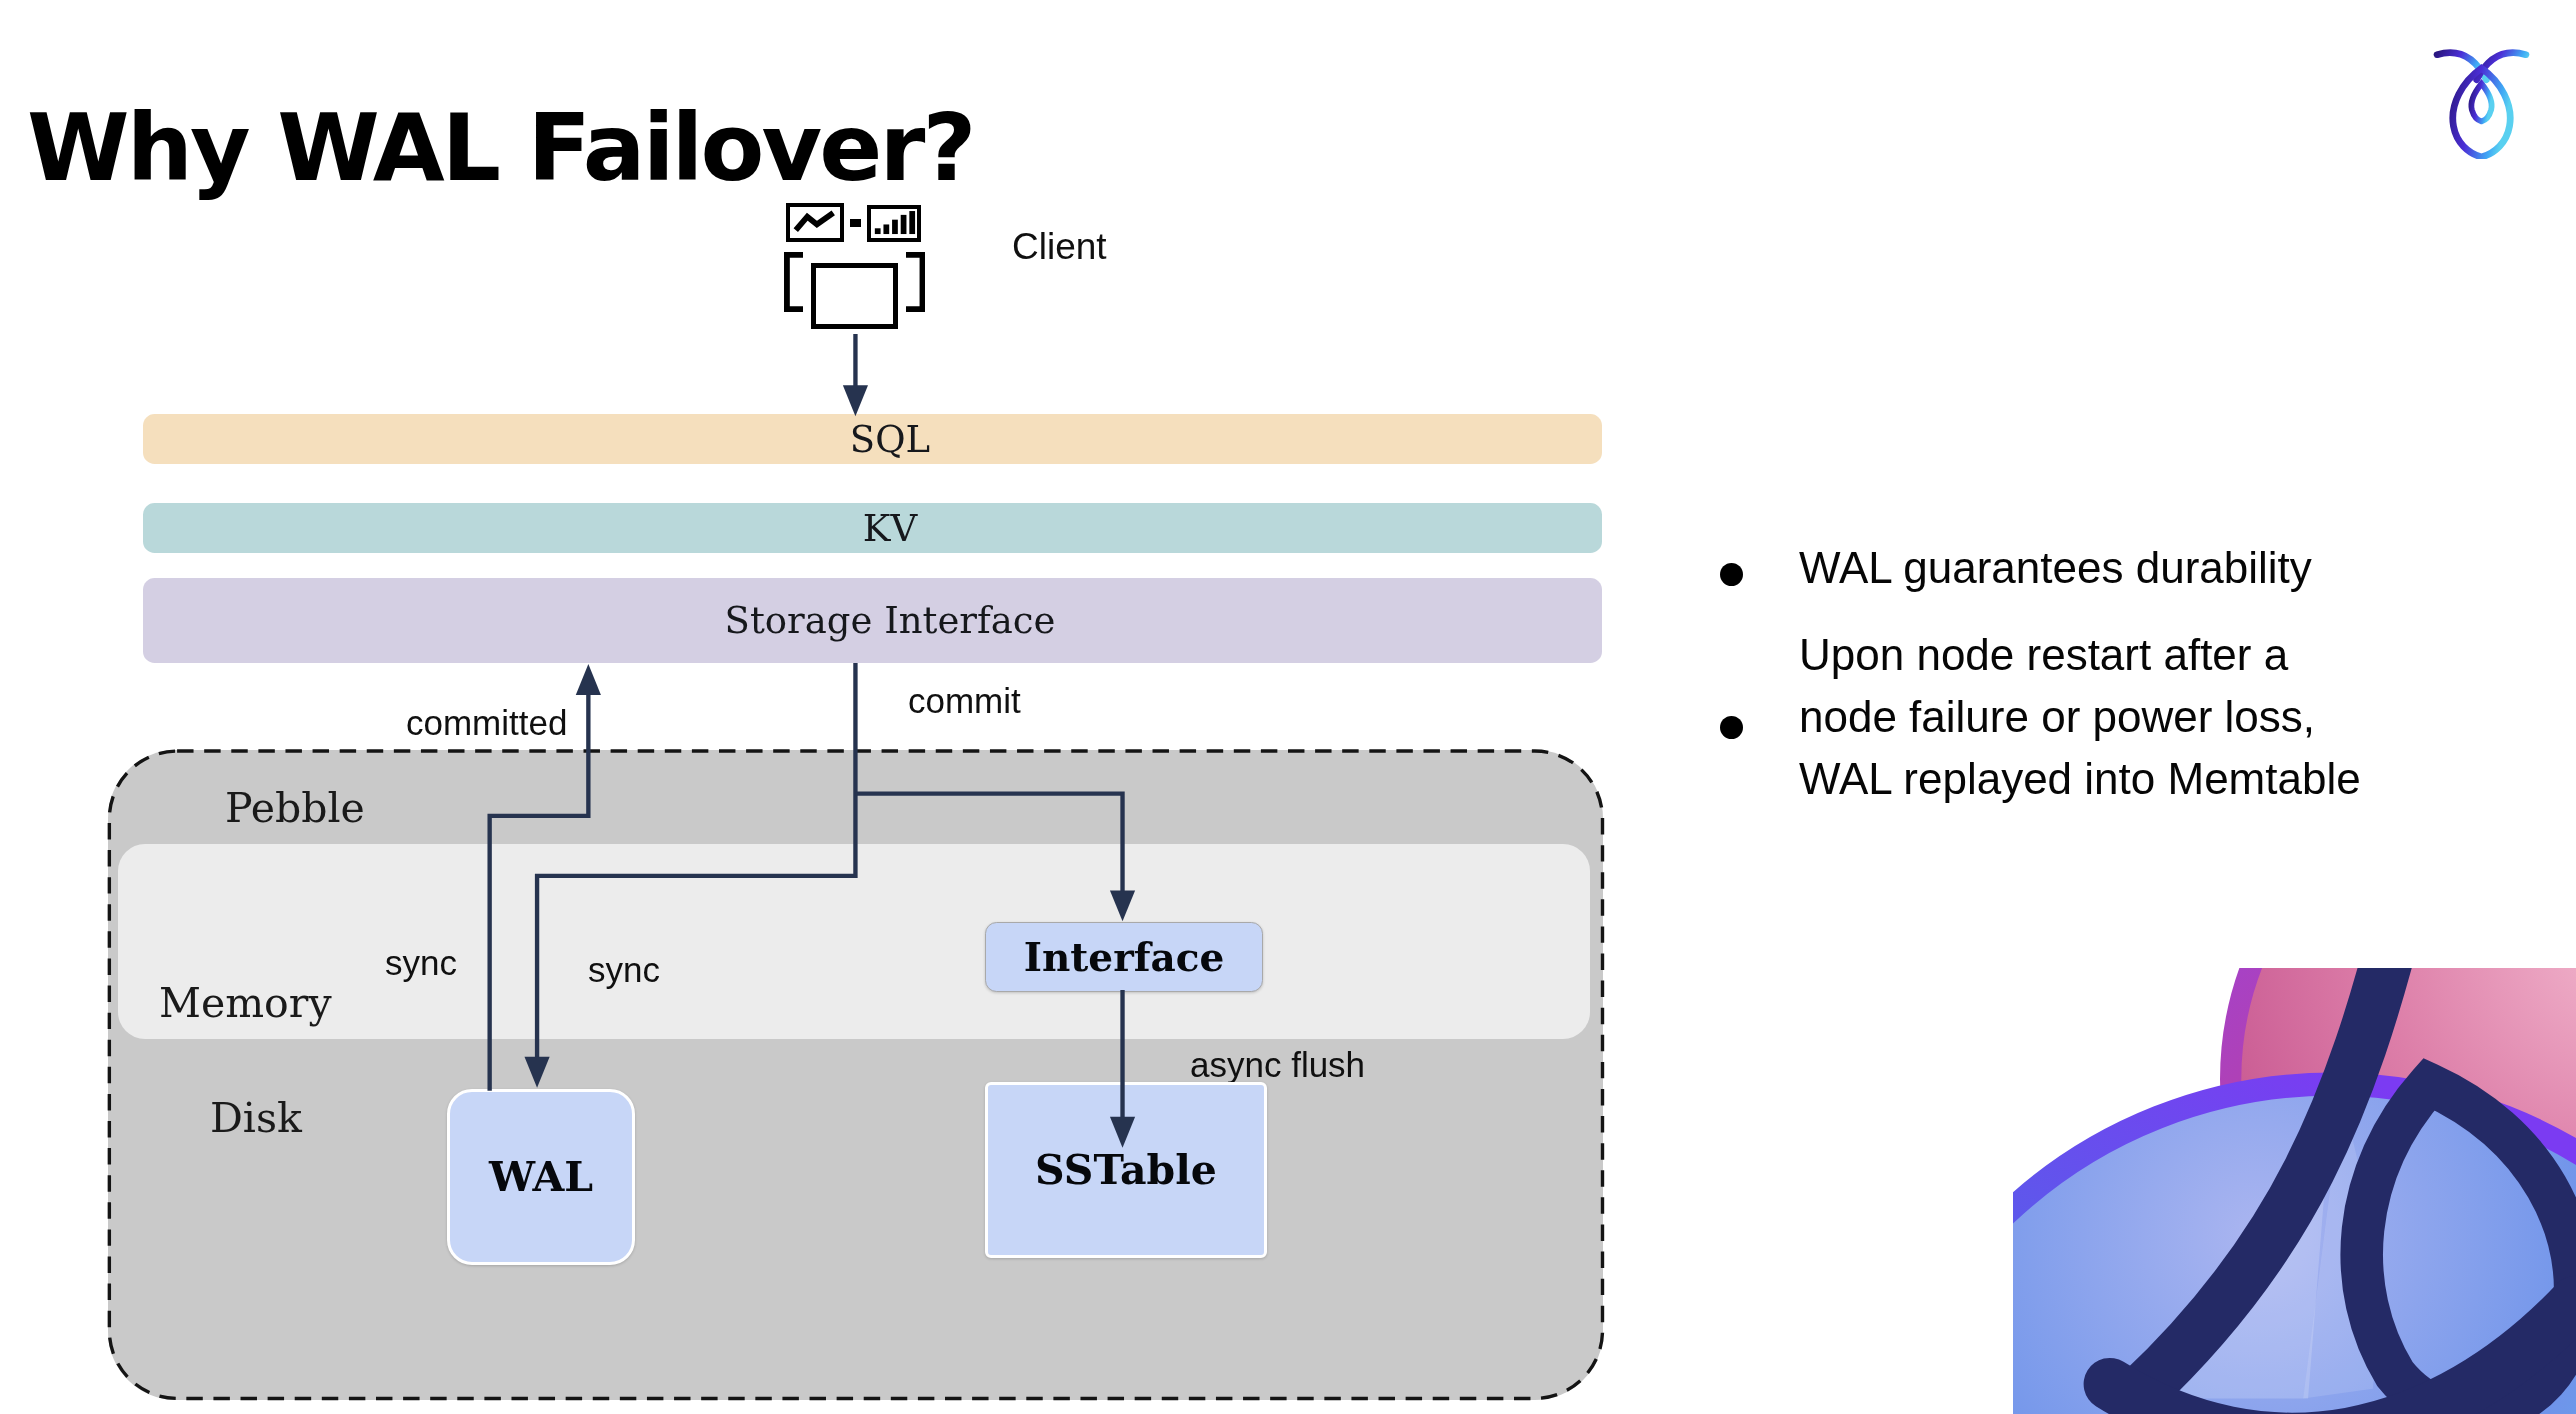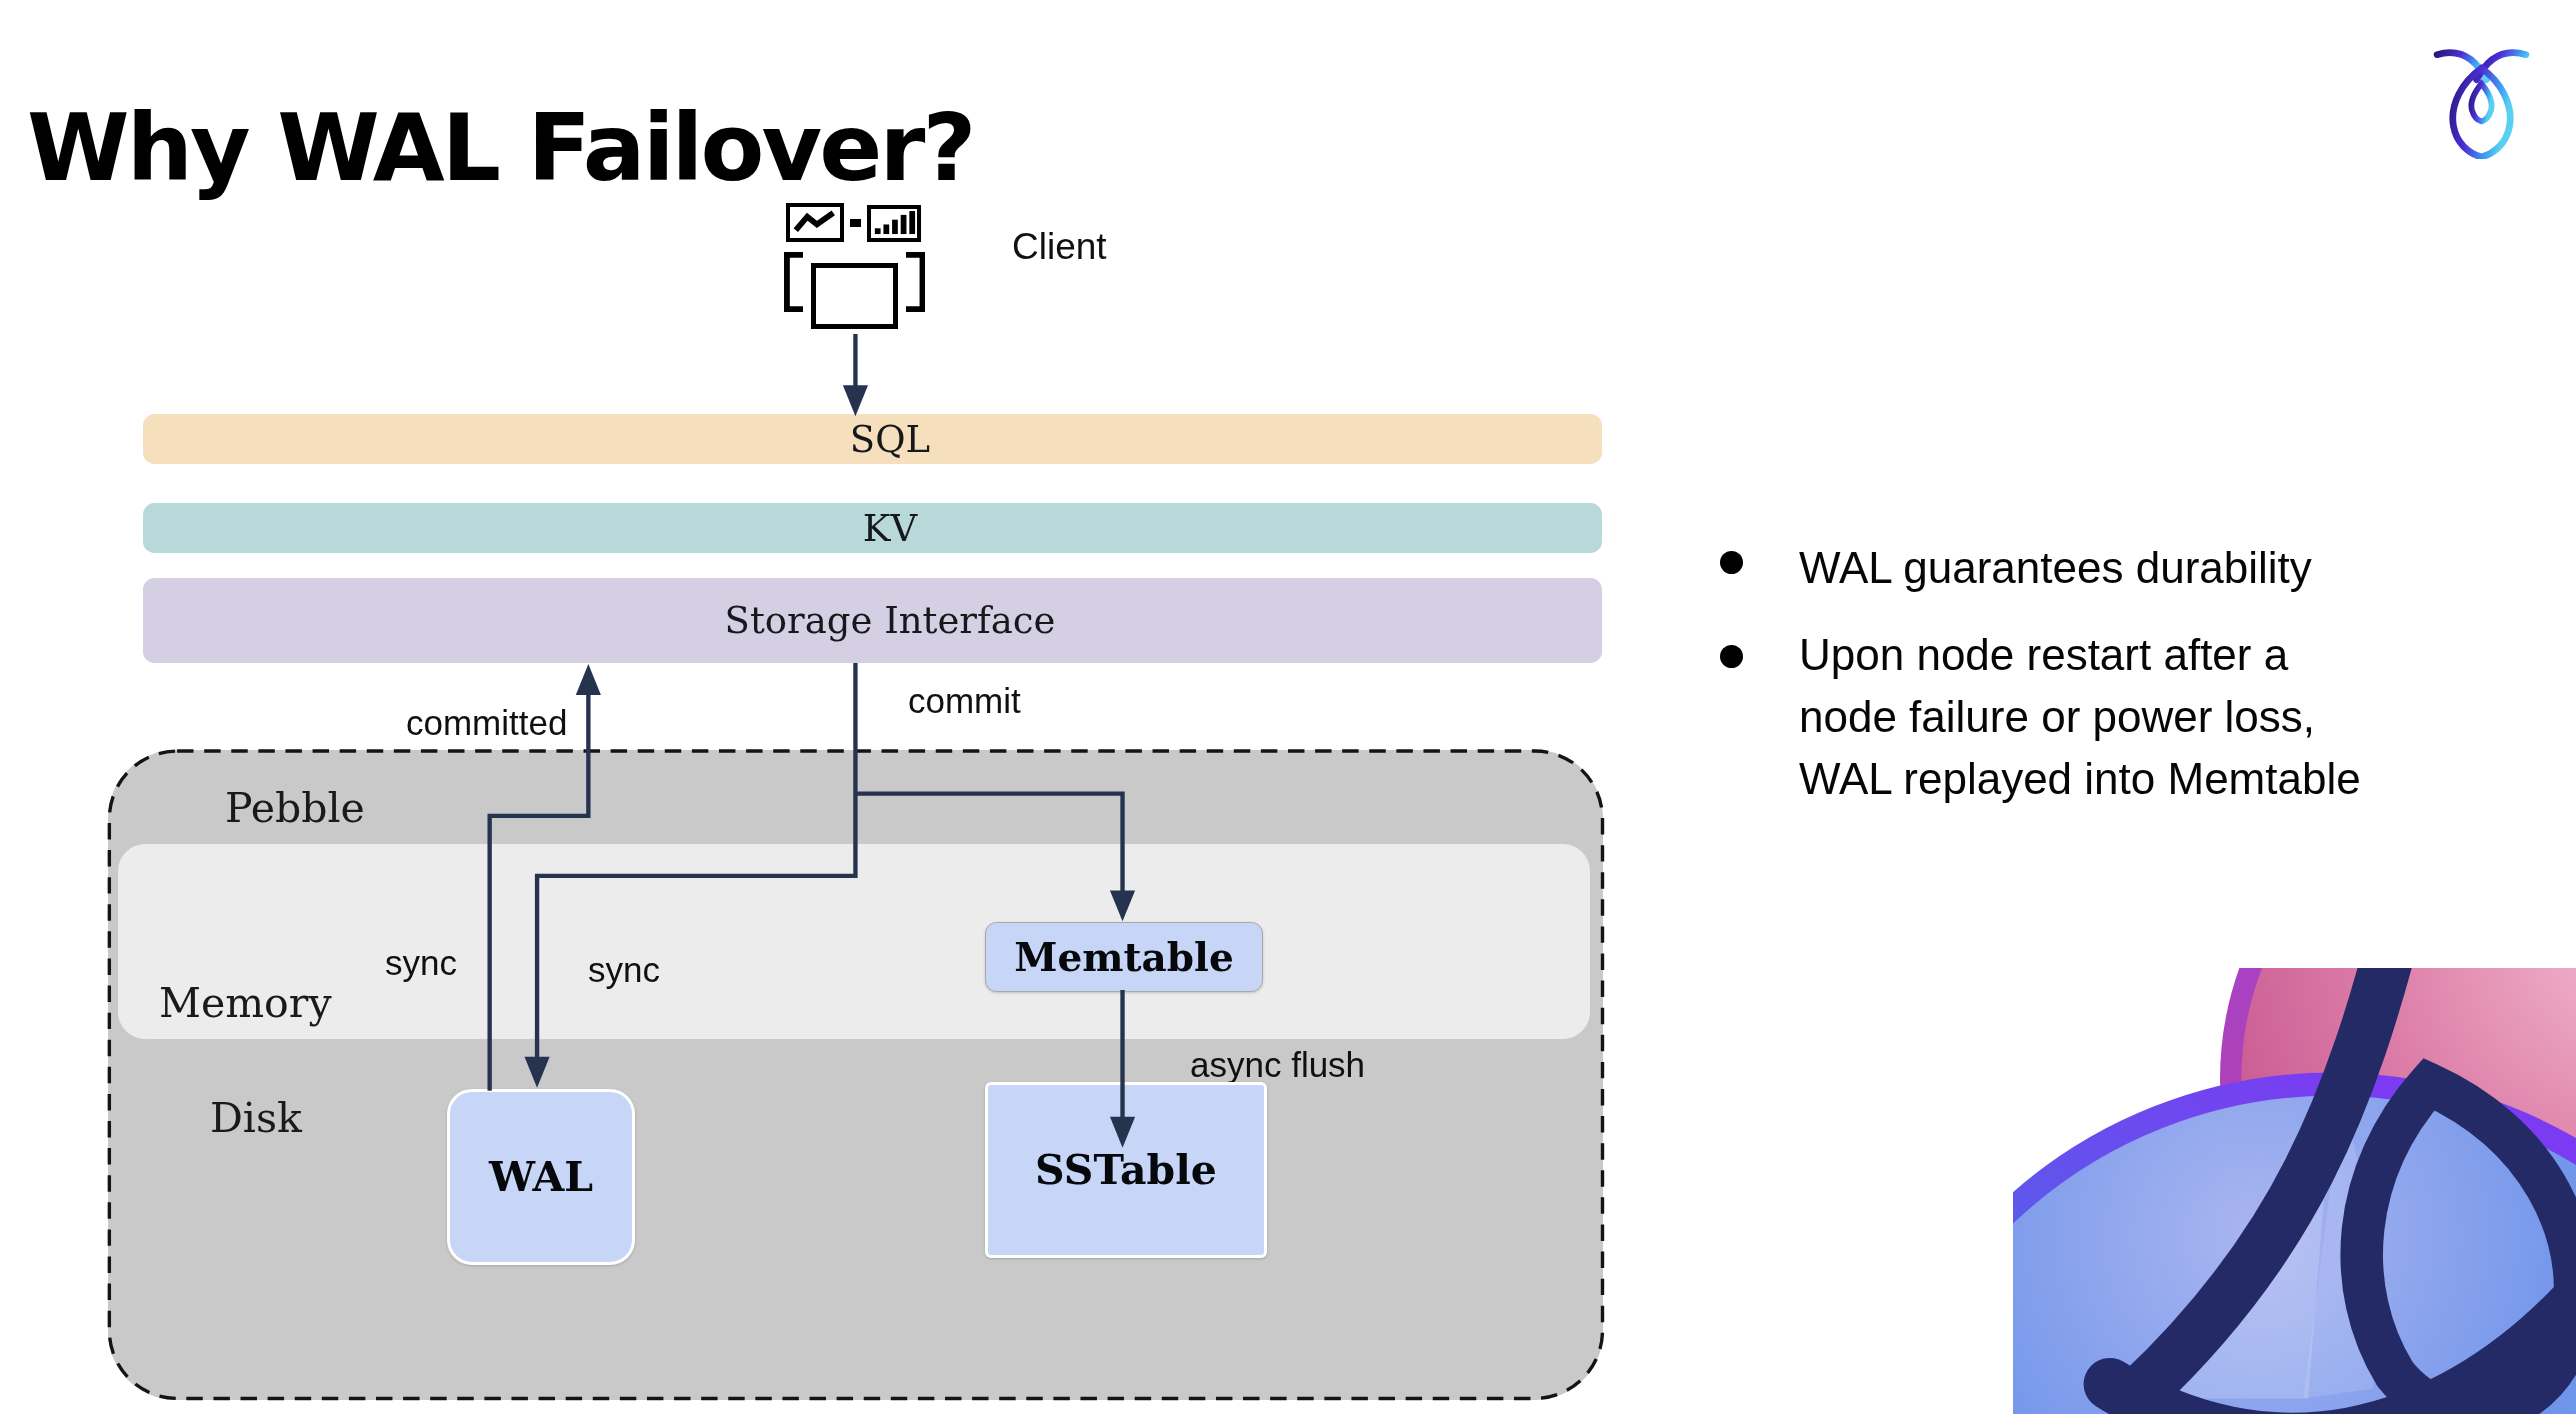--- a/index.html
+++ b/index.html
@@ -27,21 +27,21 @@
   .node-memtable{left:985px;top:922px;width:276px;height:68px;border-radius:11.6px;border:1.9px solid #a9a9a9;
             font-size:39px;box-shadow:0 1px 2.9px rgba(0,0,0,.18);}
   .node-sstable{left:985px;top:1082px;width:276px;height:170px;border-radius:6px;border:3.9px solid #ffffff;
             font-size:41px;box-shadow:0 1px 2.9px rgba(0,0,0,.18);}
   
   .icon-box{border:4.8px solid #000;background:#fff;}
   .doc-line{position:absolute;height:6.8px;border-radius:2.9px;}
   .client-label{font-size:37px;color:#101010;}
   
   .bullets{left:1698px;top:537px;width:852px;}
-  .bullet-row{position:relative;display:flex;align-items:flex-start;}
+  .bullet-row{position:relative;display:flex;align-items:center;}
   .bullet-dot{width:23px;height:23px;border-radius:50%;background:#000;flex:0 0 23px;margin-left:22px;}
   .bullet-text{margin-left:56px;font-size:44px;line-height:62px;color:#060606;white-space:pre-line;}
   .overlay{left:0;top:0;pointer-events:none;}
   .decor{left:2013px;top:968px;width:563px;height:447px;overflow:hidden;}
 </style>
 </head>
 <body>
 
 <div class="slide">
 
@@ -112,21 +112,21 @@
   <div class="abs edge-label" style="left:406px;top:703px;width:172px;text-align:left">committed</div>
   <div class="abs edge-label" style="left:908px;top:681px">commit</div>
   <div class="abs edge-label" style="left:358px;top:943px;width:126px;text-align:center">sync</div>
   <div class="abs edge-label" style="left:561px;top:950px;width:126px;text-align:center">sync</div>
   <div class="abs edge-label" style="left:1190px;top:1045px">async flush</div>
 
   <div class="abs node node-wal" style="background: rgb(199, 214, 247);">
     <span>WAL</span>
   </div>
   <div class="abs node node-memtable" style="background: rgb(199, 214, 247);">
-    <span>Memtable</span>
+    <span>Interface</span>
   </div>
   <div class="abs node node-sstable" style="background: rgb(199, 214, 247);">
     <span>SSTable</span>
   </div>
 
   <svg class="abs overlay" width="2576" height="1415" viewBox="0 0 2662 1462">
     <rect x="113" y="776" width="1543" height="669" rx="70" fill="none" stroke="#141414" stroke-width="3.5" stroke-dasharray="17 11"></rect>
     <g fill="none" stroke="#26334f" stroke-width="4.5">
       <line x1="884" y1="345" x2="884" y2="402"></line>
       <polyline points="506,1127 506,843 608,843 608,716"></polyline>

